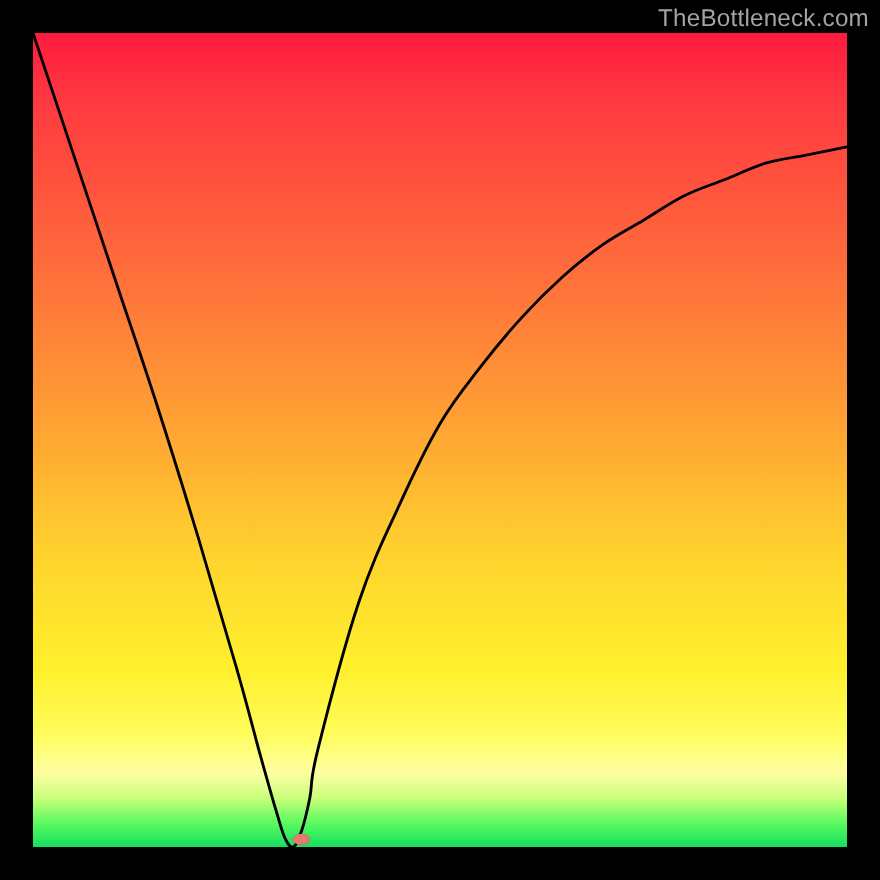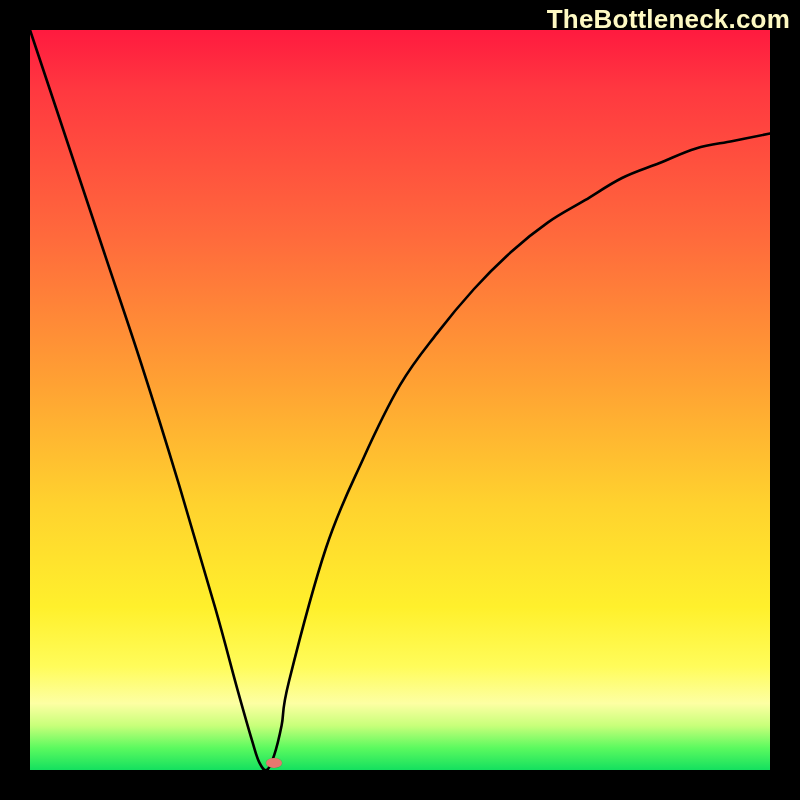--- a/index.html
+++ b/index.html
@@ -14,24 +14,24 @@
   .frame {
     position: relative;
     width: 800px;
     height: 800px;
     background: #000;
   }
   .watermark {
     position: absolute;
     top: 4px;
     right: 10px;
-    color: #fef9c3;
-    font-size: 26px;
+    color: #a3a3a3;
+    font-size: 22px;
     letter-spacing: 0.2px;
-    font-weight: 700;
+    font-weight: 400;
     user-select: none;
   }
   .plot-area {
     position: absolute;
     left: 30px;
     top: 30px;
     width: 740px;
     height: 740px;
     
     background: linear-gradient(

